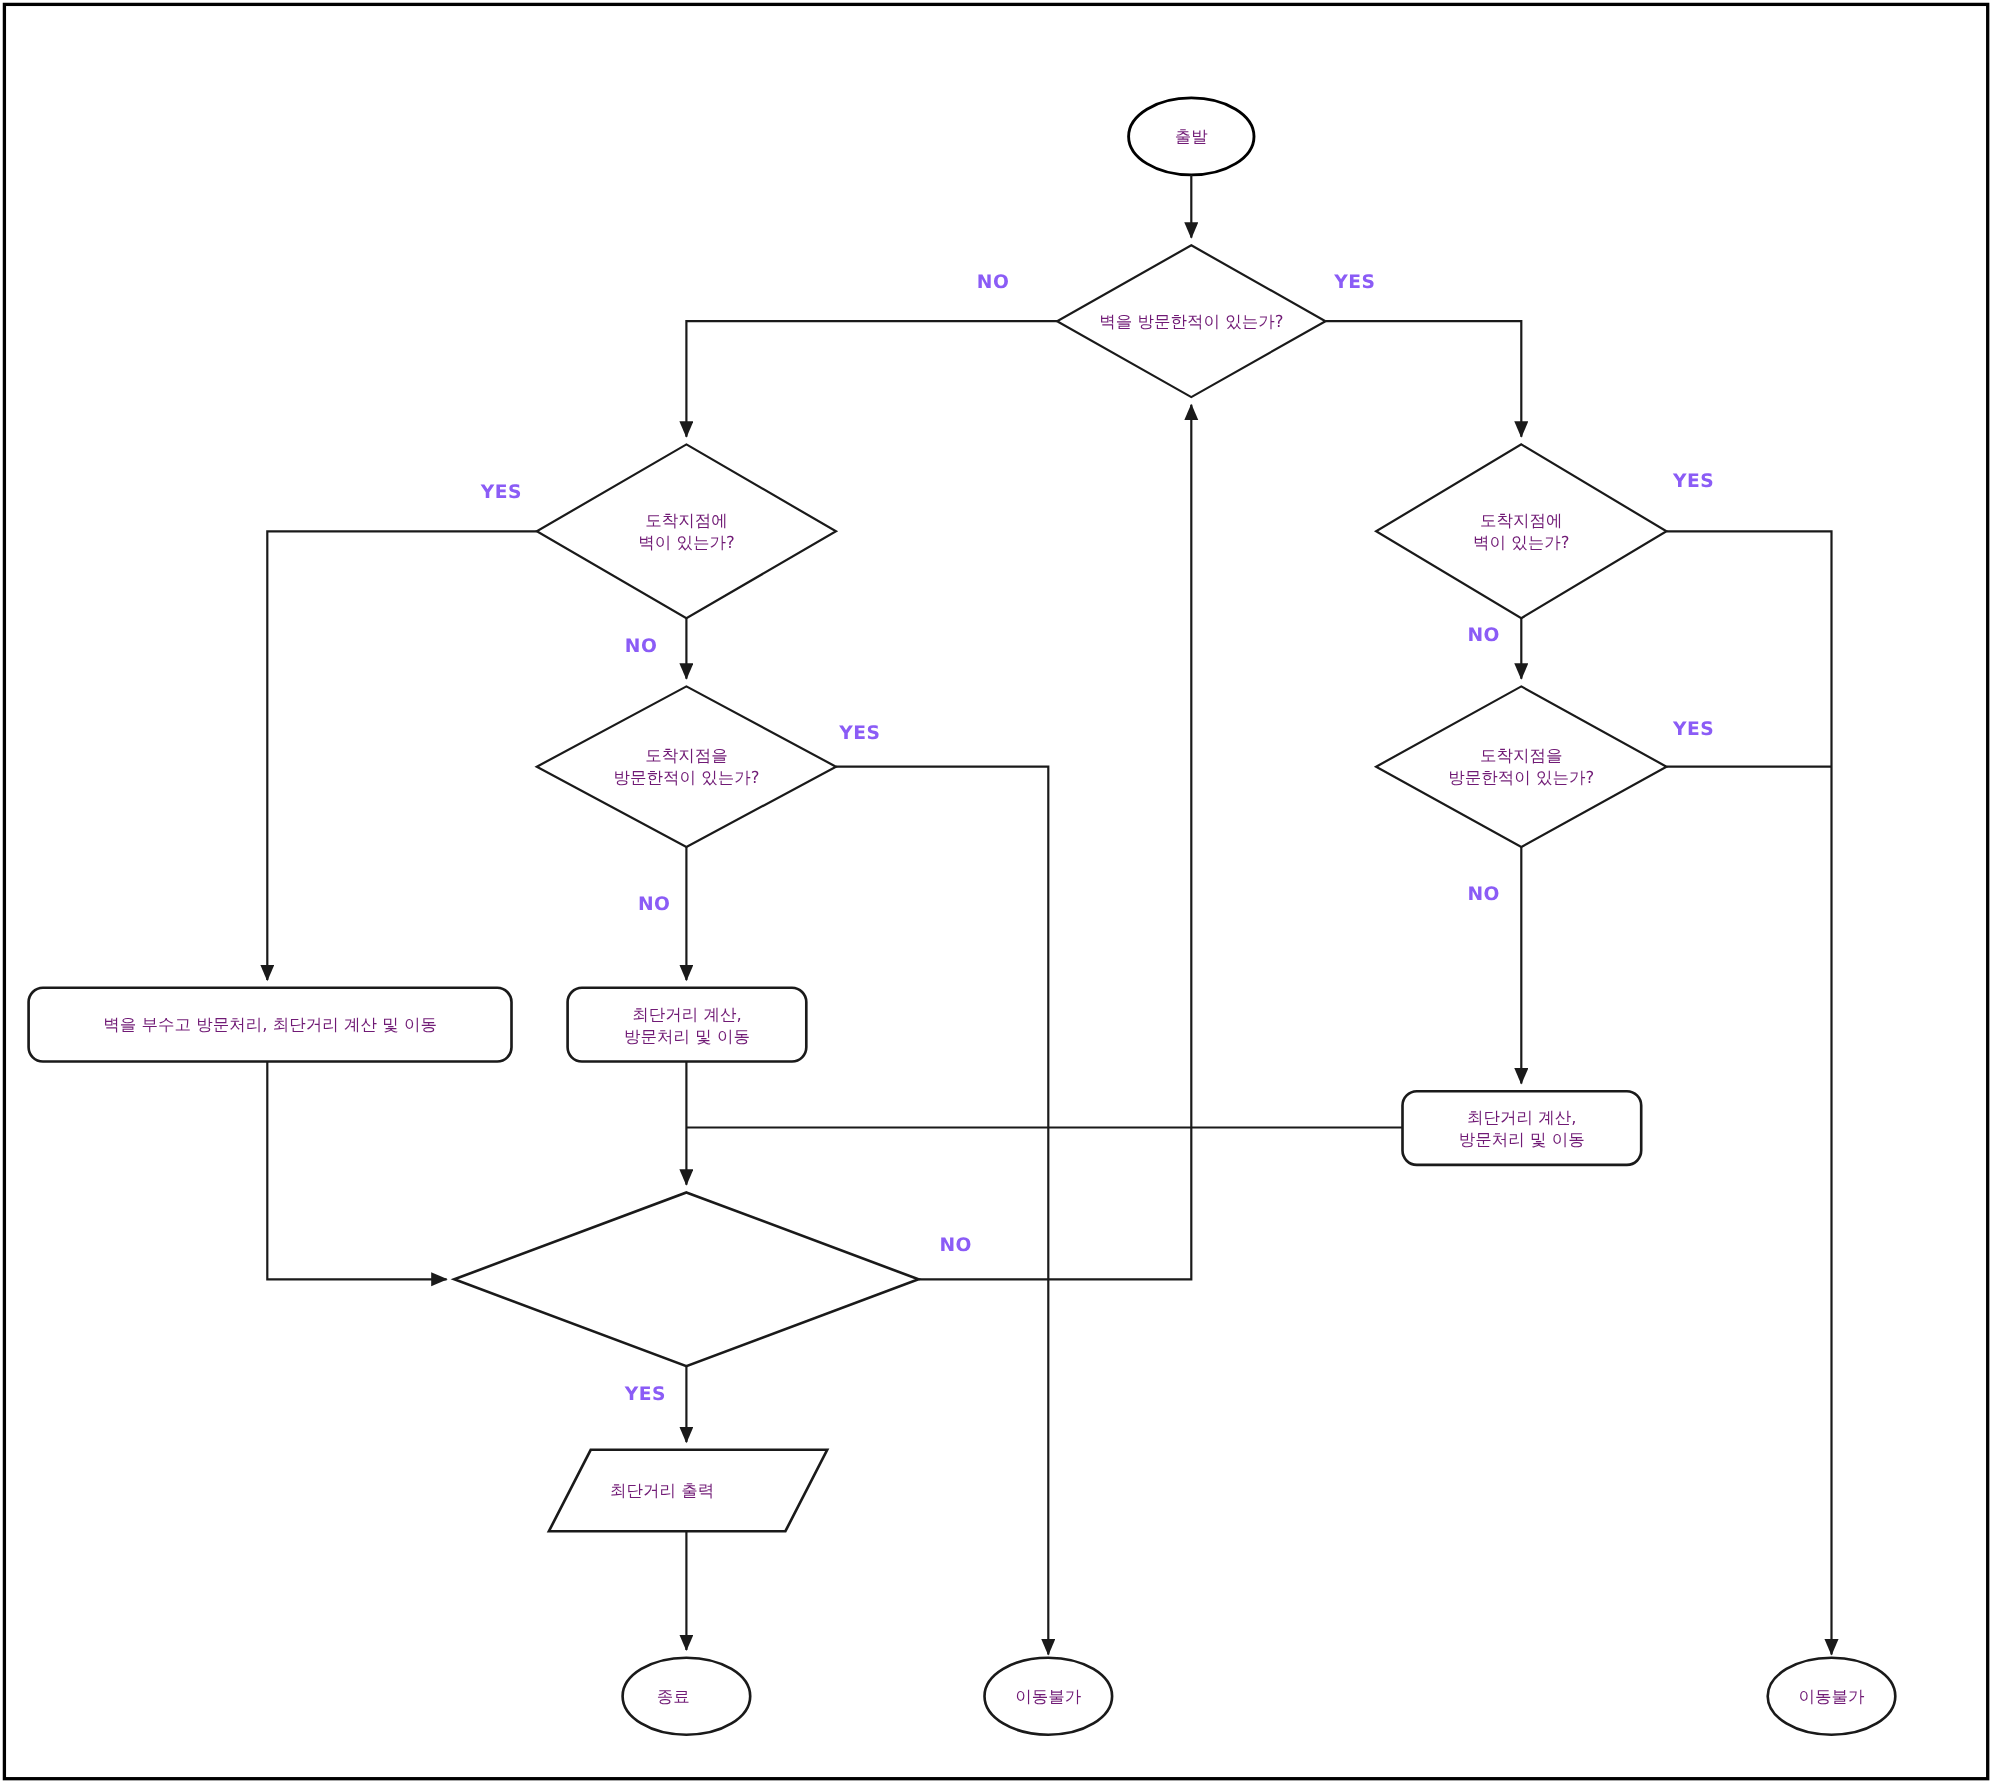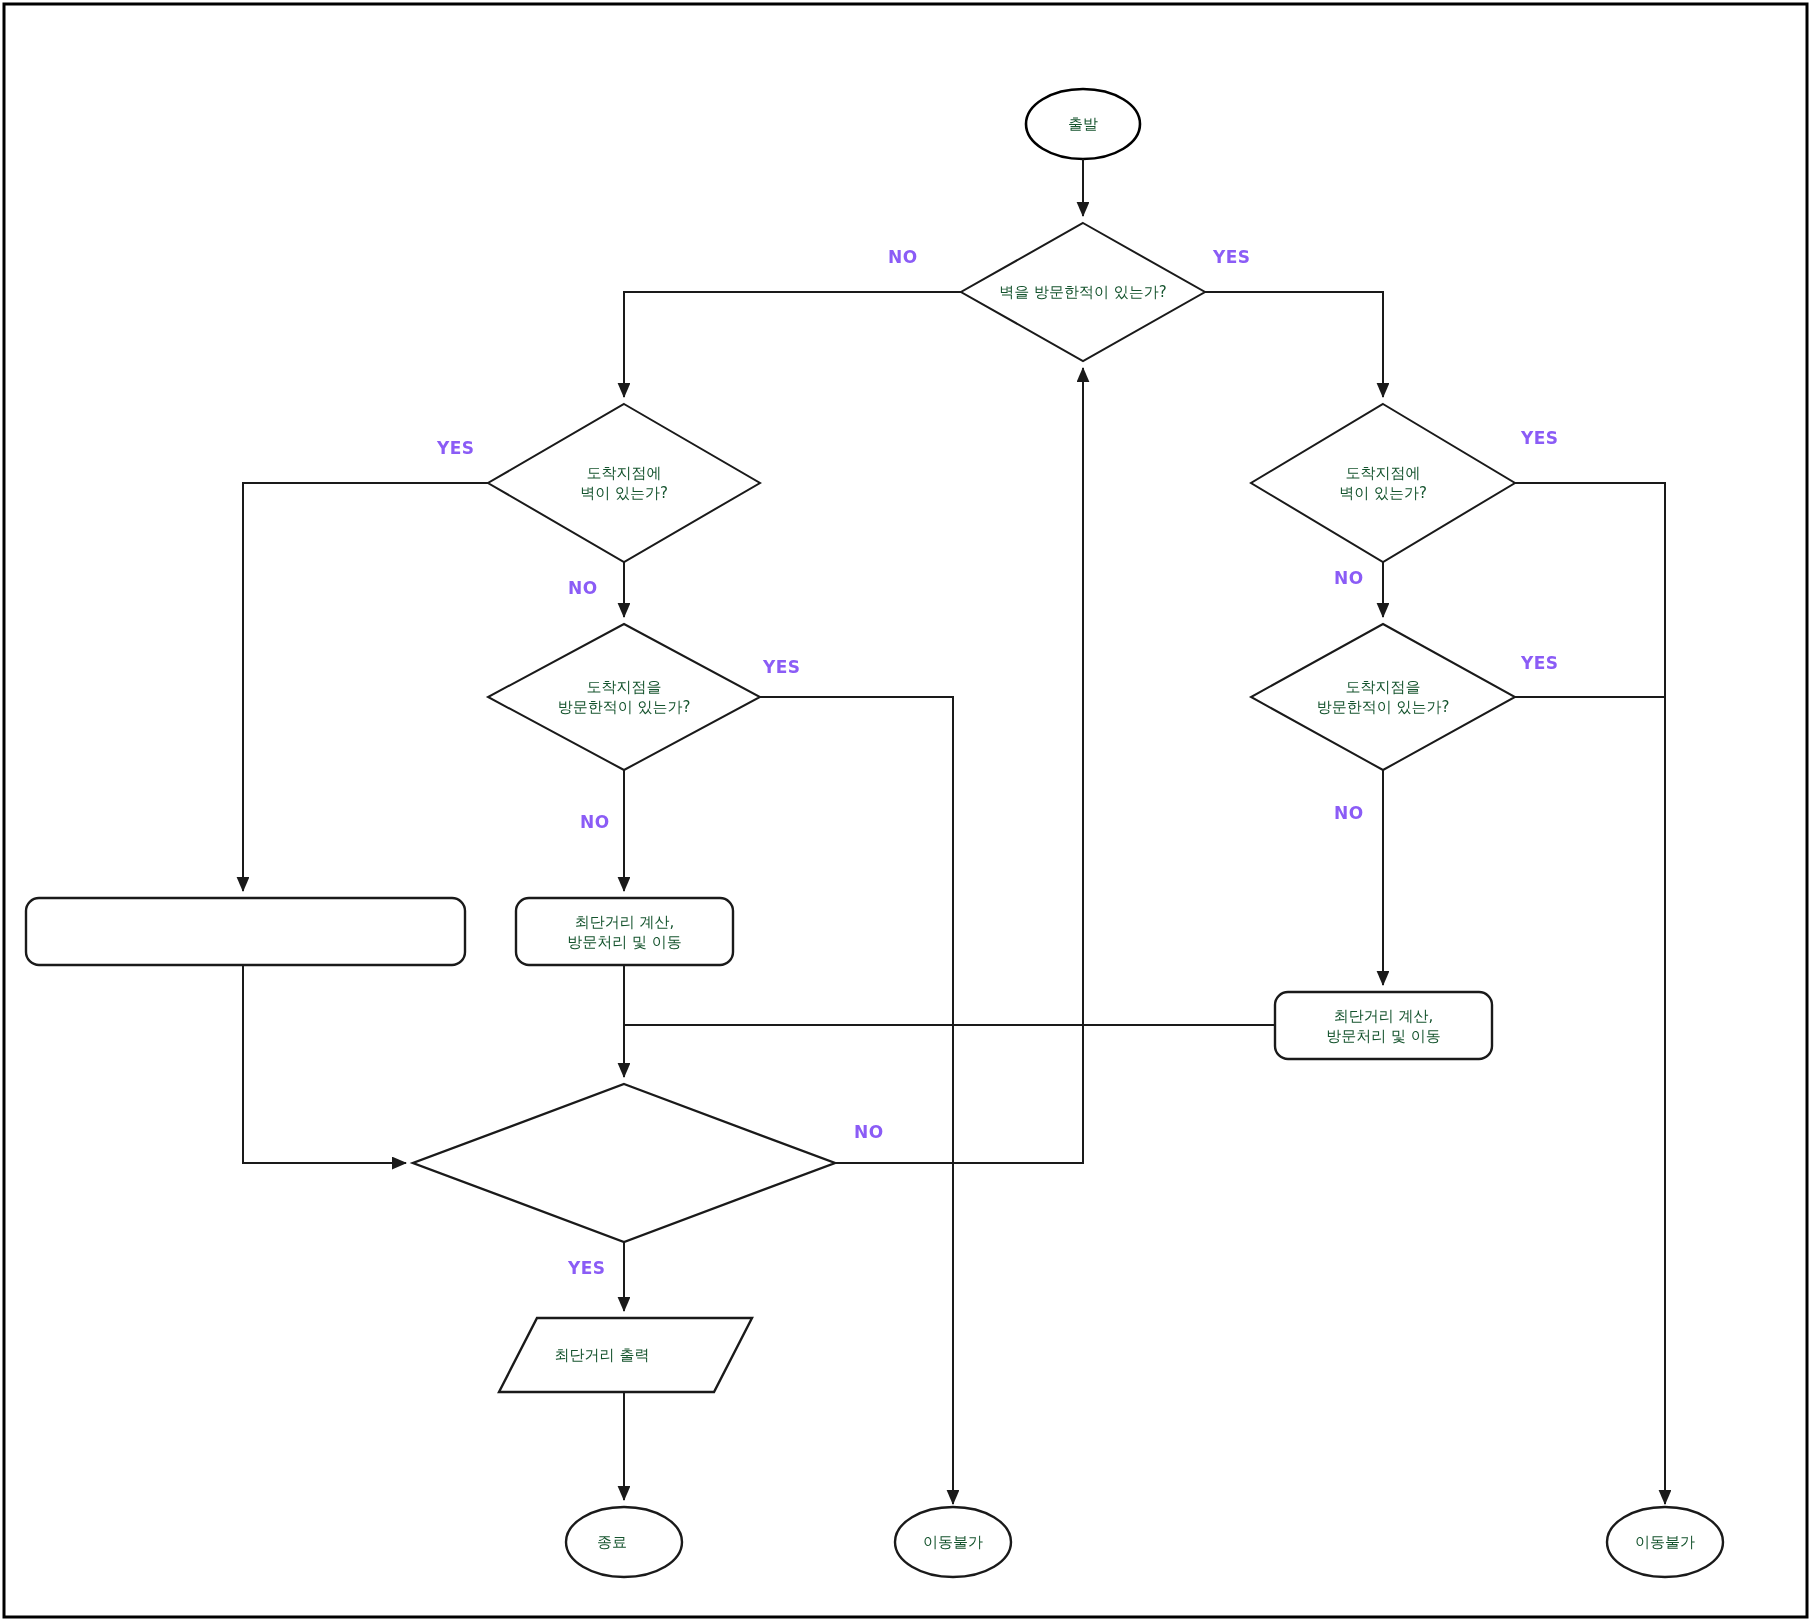--- a/index.html
+++ b/index.html
@@ -24,21 +24,21 @@
     top: 0;
     width: 1811px;
     height: 1621px;
   }
   .node-text {
     position: absolute;
     display: flex;
     align-items: center;
     justify-content: center;
     text-align: center;
-    color: #14532d;
+    color: #701a75;
     font-size: 15px;
     line-height: 1.35;
     white-space: pre-line;
     pointer-events: none;
   }
   .edge-label {
     position: absolute;
     color: #8b5cf6;
     font-size: 17px;
     font-weight: bold;
@@ -132,20 +132,21 @@
 
   <div class="node-text" style="left:499px; top:673px; width:250px; height:48px;">도착지점을
 방문한적이 있는가?</div>
 
   <div class="node-text" style="left:1273px; top:459px; width:220px; height:48px;">도착지점에
 벽이 있는가?</div>
 
   <div class="node-text" style="left:1258px; top:673px; width:250px; height:48px;">도착지점을
 방문한적이 있는가?</div>
 
+  <div class="node-text" style="left:30px; top:913px; width:431px; height:37px;">벽을 부수고 방문처리, 최단거리 계산 및 이동</div>
 
   <div class="node-text" style="left:518px; top:908px; width:213px; height:48px;">최단거리 계산,
 방문처리 및 이동</div>
 
   <div class="node-text" style="left:1277px; top:1002px; width:213px; height:48px;">최단거리 계산,
 방문처리 및 이동</div>
 
 
   <div class="node-text" style="left:482px; top:1335px; width:240px; height:40px;">최단거리 출력</div>
 

